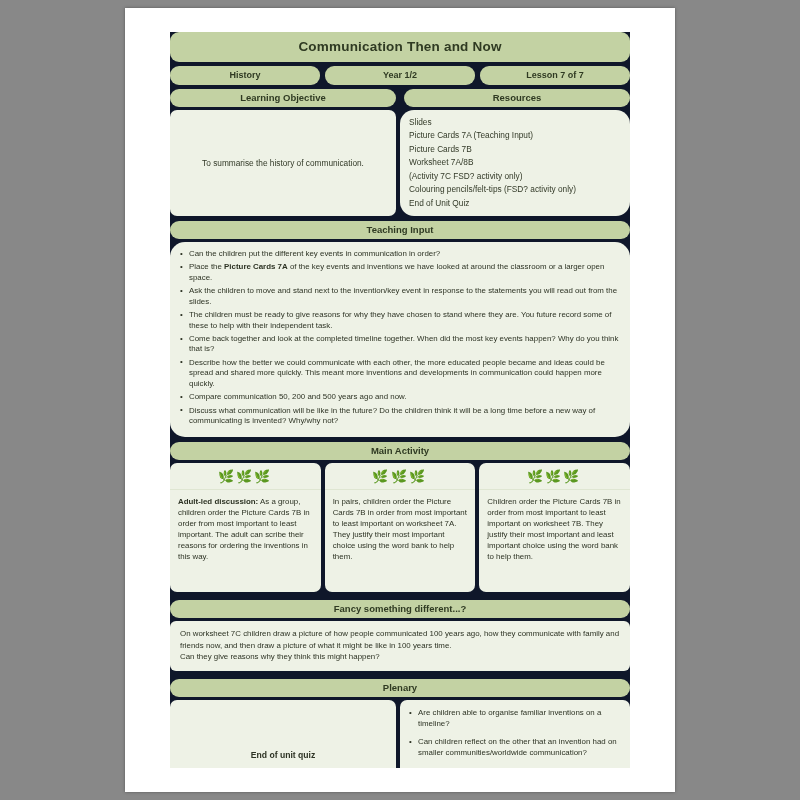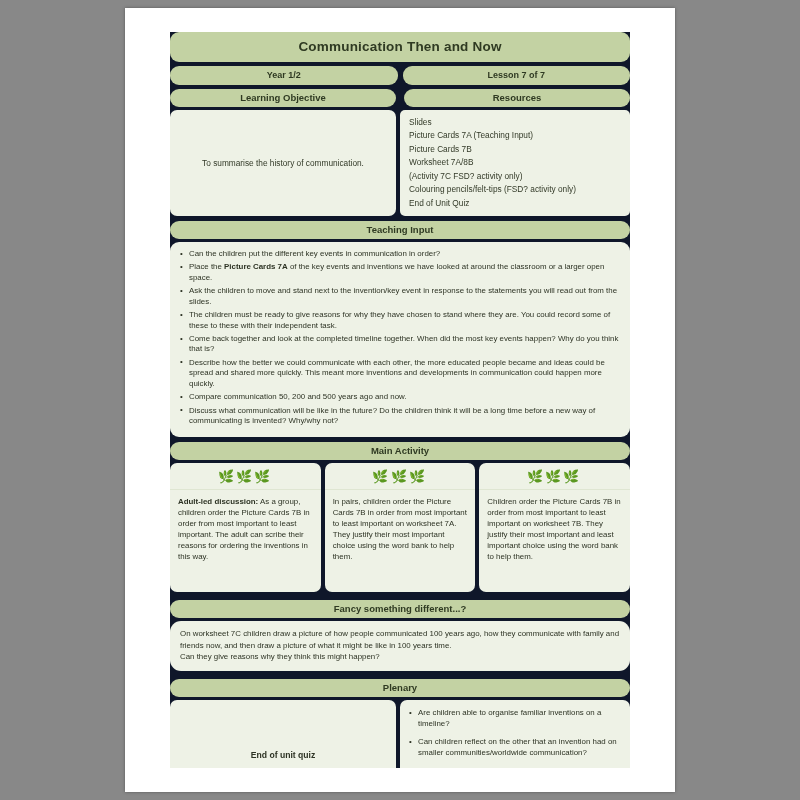--- a/index.html
+++ b/index.html
@@ -74,38 +74,38 @@
     justify-content: center;
     text-align: center;
     font-size: 8.3px;
     color: #333a28;
     padding: 6px 10px;
     box-sizing: border-box;
   }
   .res-box {
     flex: 1;
     background: #eef2e6;
-    border-radius: 5px;
+    border-radius: 14px;
     padding: 6px 9px;
     box-sizing: border-box;
   }
   .res-box li {
     list-style: none;
     font-size: 8.3px;
     color: #333a28;
     line-height: 1.62;
   }
   .section-band {
     margin-top: 5px;
     font-size: 9.5px;
     padding: 3px 0 4px 0;
   }
   .body-box {
     background: #eef2e6;
-    border-radius: 9px;
+    border-radius: 15px;
     margin-top: 3px;
     padding: 7px 10px 8px 10px;
     box-sizing: border-box;
   }
   .bullets li {
     list-style: none;
     position: relative;
     padding-left: 9px;
     font-size: 7.9px;
     line-height: 1.32;
@@ -150,21 +150,21 @@
     min-height: 86px;
   }
   .act-text b { font-weight: bold; }
   .fancy-band {
     margin-top: 8px;
     font-size: 9.5px;
     padding: 3px 0 4px 0;
   }
   .fancy-box {
     background: #eef2e6;
-    border-radius: 11px;
+    border-radius: 6px;
     margin-top: 3px;
     padding: 7px 10px 9px 10px;
     font-size: 7.9px;
     line-height: 1.42;
     color: #2d3324;
   }
   .plenary-row {
     display: flex;
     gap: 4px;
     margin-top: 8px;
@@ -223,20 +223,21 @@
 </style>
 </head>
 <body>
 
 <div class="page-frame">
   <div class="sheet">
 
     <div class="band title">Communication Then and Now</div>
 
     <div class="meta-row">
+      <div class="band">History</div>
       <div class="band">Year 1/2</div>
       <div class="band">Lesson 7 of 7</div>
     </div>
 
     <div class="two-col">
       <div class="band col-head">Learning Objective</div>
       <div class="band col-head">Resources</div>
     </div>
 
     <div class="lo-res">
@@ -253,21 +254,21 @@
           </ul>
       </div>
     </div>
 
     <div class="band section-band">Teaching Input</div>
     <div class="body-box">
       <ul class="bullets" id="teaching-bullets" style="margin:0;padding:0">
           <li>Can the children put the different key events in communication in order?</li>
           <li>Place the <b>Picture Cards 7A</b> of the key events and inventions we have looked at around the classroom or a larger open space.</li>
           <li>Ask the children to move and stand next to the invention/key event in response to the statements you will read out from the slides.</li>
-          <li>The children must be ready to give reasons for why they have chosen to stand where they are. You could record some of these to these with their independent task.</li>
+          <li>The children must be ready to give reasons for why they have chosen to stand where they are. You future record some of these to help with their independent task.</li>
           <li>Come back together and look at the completed timeline together. When did the most key events happen? Why do you think that is?</li>
           <li>Describe how the better we could communicate with each other, the more educated people became and ideas could be spread and shared more quickly. This meant more inventions and developments in communication could happen more quickly.</li>
           <li>Compare communication 50, 200 and 500 years ago and now.</li>
           <li>Discuss what communication will be like in the future? Do the children think it will be a long time before a new way of communicating is invented? Why/why not?</li>
         </ul>
     </div>
 
     <div class="band section-band">Main Activity</div>
     <div class="activity-row">
       <div class="act-col">

